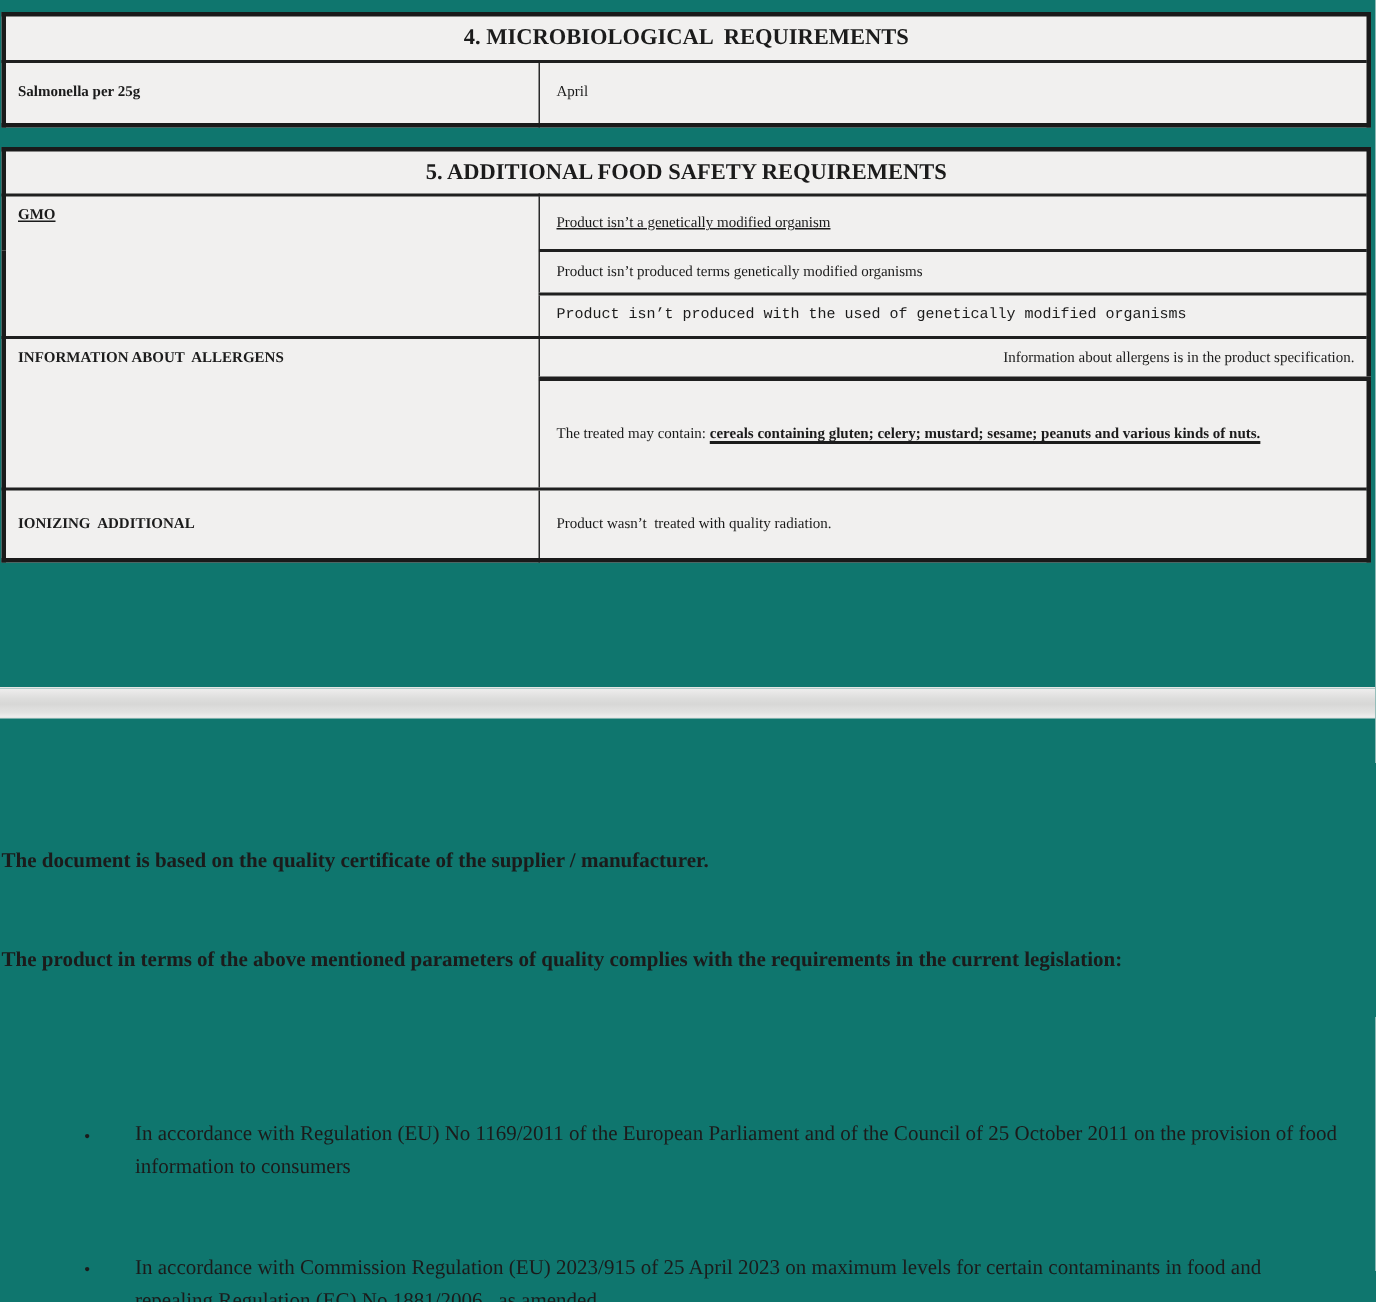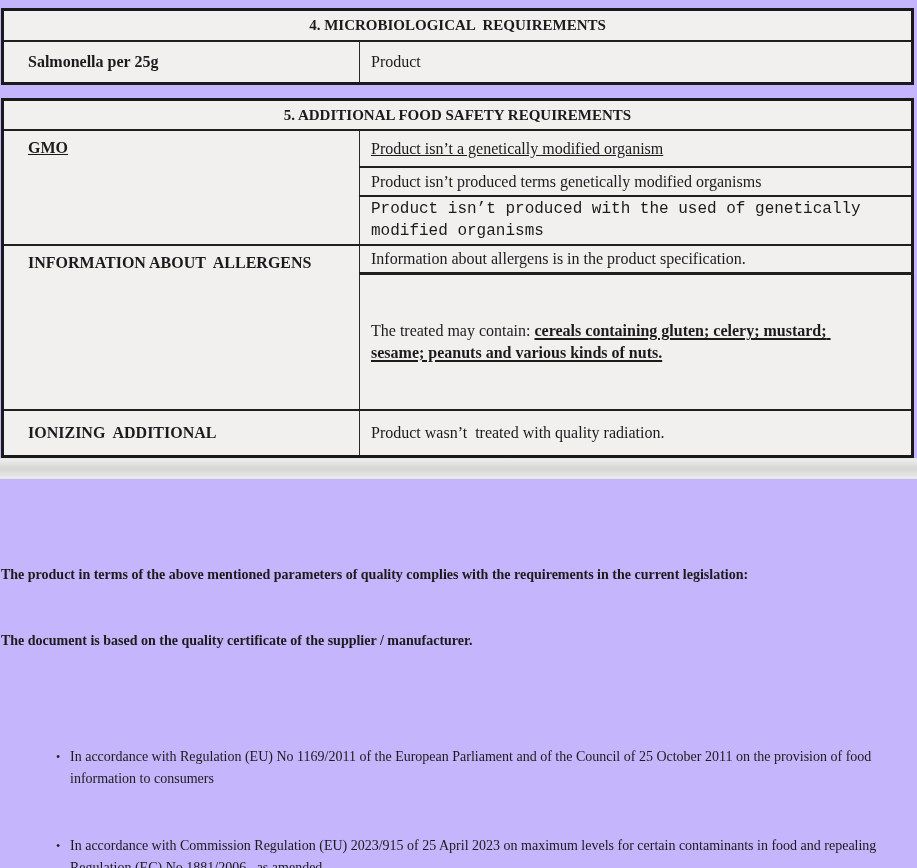--- a/index.html
+++ b/index.html
@@ -7,36 +7,36 @@
     padding: 0;
     background: #f0efee;
     font-family: "Liberation Serif", "DejaVu Serif", serif;
     color: #1b1b1b;
   }
   .page {
     position: relative;
     width: 917px;
     height: 868px;
     overflow: hidden;
-    background: #c4b5fd;
+    background: #0f766e;
   }
   
   .doc-table {
     border-collapse: collapse;
     table-layout: fixed;
     width: 913px;
     margin-left: 1px;
     background: #f1f0ef;
     border: 3px solid #1a1a1a;
   }
   .doc-table td {
     border-top: 2px solid #1f1f1f;
     border-bottom: 2px solid #1f1f1f;
-    padding: 2px 24px;
-    font-size: 16px;
+    padding: 2px 8px;
+    font-size: 10px;
     line-height: 1.35;
     white-space: pre-wrap;
     vertical-align: middle;
     overflow: hidden;
   }
   .doc-table .col-left  { width: 357px; }
   .doc-table td.cell-left  { border-right: 1px solid #2a2a2a; font-weight: bold; }
   .doc-table td.cell-right { border-left: 1px solid #2a2a2a; padding-left: 11px; }
   .doc-table td.section-header {
     text-align: center;
@@ -47,21 +47,21 @@
   .t1-header { height: 31px; }
   .t1-row    { height: 43px; }
   .t2-header { height: 25px; }
   .t2-gmo1   { height: 37px; text-decoration: underline; }
   .t2-gmo2   { height: 29px; }
   .t2-gmo3   { height: 29px; font-family: Liberation Mono, monospace; }
   .t2-alg1   { height: 27px; margin-left: 48px; }
   .t2-alg2   { height: 44px; }
   .t2-ion    { height: 47px; }
   td.valign-top { vertical-align: top; padding-top: 6px; }
-  .alg-row1 { border-bottom-width: 3px !important; }
+  .alg-row1 { border-bottom-width: 3px !important; text-align: right; }
   .alg-cell2 {
     vertical-align: top;
     padding-top: 3px;
     font-size: 14px;
     line-height: 1.85;
   }
   .alg-cell2 .contain-body { display: block; width: 500px; }
   .emph {
     font-weight: bold;
     text-decoration: underline;
@@ -89,21 +89,21 @@
     width: 892px;
     padding-left: 1px;
     font-size: 14px;
     line-height: 22.3px;
     white-space: pre-wrap;
   }
   .footer-line { font-weight: bold; }
   .bullet-list { margin-top: 4px; }
   .bullet-item {
     position: relative;
-    padding-left: 69px;
+    padding-left: 89px;
   }
   .bullet-item::before {
     content: "\2022";
     position: absolute;
     left: 55px;
     top: 0;
     font-size: 12px;
   }
 </style>
 </head>
@@ -117,21 +117,21 @@
     <colgroup>
         <col class="col-left">
         <col>
       </colgroup>
     <tbody>
         <tr class="t1-header">
       <td class="section-header" colspan="2">4. MICROBIOLOGICAL  REQUIREMENTS</td>
     </tr>
     <tr class="t1-row">
       <td class="cell-left">Salmonella per 25g</td>
-      <td class="cell-right">Product</td>
+      <td class="cell-right">April</td>
     </tr>
   </tbody>
     </table>
 
   <div class="table-gap"></div>
 
   <table class="doc-table">
     <colgroup>
         <col class="col-left">
         <col>
@@ -162,22 +162,22 @@
     <tr class="t2-ion">
       <td class="cell-left">IONIZING  ADDITIONAL</td>
       <td class="cell-right">Product wasn’t  treated with quality radiation.</td>
     </tr>
   </tbody>
     </table>
 
   <div class="separator-band"></div>
 
   <div class="footer-text">
+    <div class="footer-line">The document is based on the quality certificate of the supplier / manufacturer.</div>
     <div class="footer-line">The product in terms of the above mentioned parameters of quality complies with the requirements in the current legislation:</div>
-    <div class="footer-line">The document is based on the quality certificate of the supplier / manufacturer.</div>
     <div class="bullet-list">
       <div class="bullet-item">In accordance with Regulation (EU) No 1169/2011 of the European Parliament and of the Council of 25 October 2011 on the provision of food information to consumers</div>
       <div class="bullet-item">In accordance with Commission Regulation (EU) 2023/915 of 25 April 2023 on maximum levels for certain contaminants in food and repealing Regulation (EC) No 1881/2006 , as amended</div>
       
       
       
       
       
     </div>
   </div>

